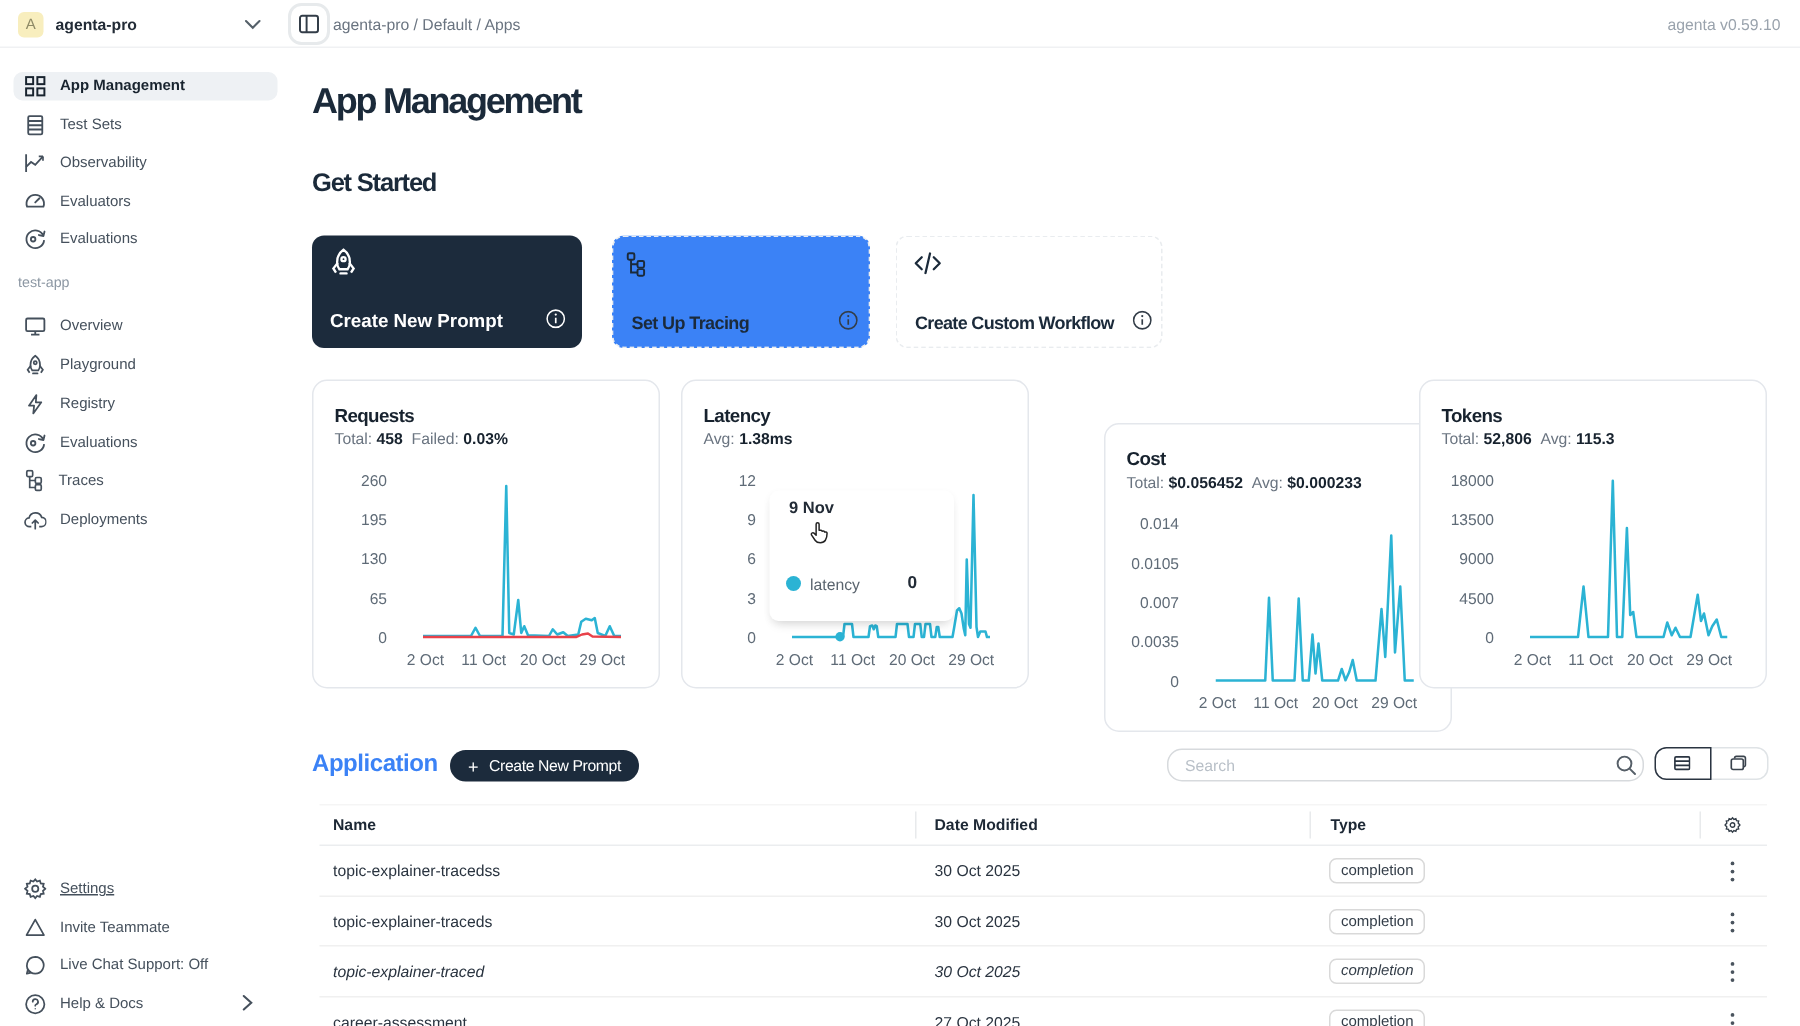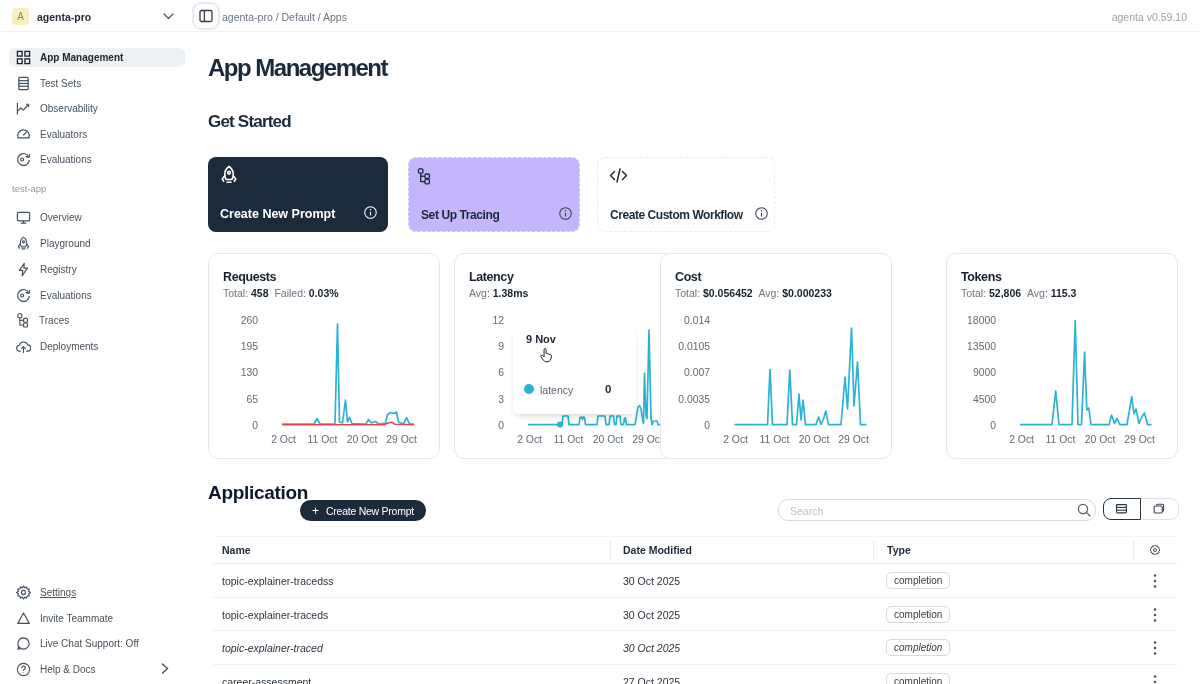--- a/index.html
+++ b/index.html
@@ -187,21 +187,21 @@
         <circle cx="8" cy="6.2" r="1.1"></circle>
       </g>
     </svg>
   <div class="gtitle" style="color:#fff;font-size:12.5px;letter-spacing:0;">Create New Prompt</div>
   <svg class="abs" style="left:156px;top:49px;" width="13" height="13" viewBox="0 0 14 14">
       <circle cx="7" cy="7" r="6.2" stroke="#fff" stroke-width="1.1" fill="none"></circle>
       <line x1="7" y1="6.2" x2="7" y2="10.2" stroke="#fff" stroke-width="1.2"></line>
       <circle cx="7" cy="4" r=".8" fill="#fff"></circle>
     </svg>
 </div>
-<div class="gcard lt" style="left:408px;width:172px;background:#c4b5fd;">
+<div class="gcard lt" style="left:408px;width:172px;background:#3b82f6;">
   <svg class="abs" style="left:7.5px;top:10px;" width="14" height="17" viewBox="0 0 14 17">
       <g stroke="#1b2a3a" stroke-width="1.3" fill="none">
         <rect x="1.5" y="0.8" width="4.4" height="4.4" rx="1"></rect>
         <path d="M3.7 5.2 V13.6 H8"></path>
         <path d="M3.7 8.2 H8"></path>
         <rect x="8" y="6" width="4.4" height="4.4" rx="1"></rect>
         <rect x="8" y="11.4" width="4.4" height="4.4" rx="1"></rect>
       </g>
     </svg>
   <div class="gtitle" style="color:#1b2a3a;letter-spacing:-0.4px;">Set Up Tracing</div>
@@ -254,21 +254,21 @@
     <text class="axl" x="49" y="96.5" text-anchor="end">3</text>
     <text class="axl" x="49" y="122.7" text-anchor="end">0</text>
     <text class="axl" x="74.6" y="137" text-anchor="middle">2 Oct</text>
     <text class="axl" x="113.5" y="137" text-anchor="middle">11 Oct</text>
     <text class="axl" x="153" y="137" text-anchor="middle">20 Oct</text>
     <text class="axl" x="192.5" y="137" text-anchor="middle">29 Oct</text>
     <path d="M73 118.7 L107 118.7 L108 110 L113 110 L114 118.7 L124 118.7 L125 111.5 L126.5 111 L127.5 113.5 L128.5 111 L129.5 111.5 L130.5 118.7 L142 118.7 L143 110 L150 110 L151 118.7 L154 118.7 L155 110 L158.5 110 L159.5 118.7 L161 118.7 L162 110 L165 110 L166 118.7 L168.5 118.7 L169.5 112 L170.5 112 L171.5 118.7 L180 118.7 L181 113 L183 101 L184.5 99.5 L186 103 L187.5 113 L188.5 117.5 L189.5 67 L191 110 L192 112.5 L194 24 L196 112 L197 118.7 L198.5 115 L202 115 L203 118.7 L205 118.7" stroke="#2bb3d4" stroke-width="1.7" fill="none" stroke-linejoin="round"></path>
     <circle cx="105" cy="118.5" r="3.1" fill="#2bb3d4"></circle>
   </svg>
 </div>
-<div class="scard" style="left:660px;">
+<div class="scard" style="left:736px;margin-top:29px;">
   <div class="sct">Cost</div>
   <div class="scs">Total: <b>$0.056452</b> &nbsp;Avg: <b>$0.000233</b></div>
   <svg class="abs" style="left:0;top:52px;" width="232" height="150" viewBox="0 0 232 150">
     <text class="axl" x="49" y="17.9" text-anchor="end">0.014</text>
     <text class="axl" x="49" y="44.1" text-anchor="end">0.0105</text>
     <text class="axl" x="49" y="70.3" text-anchor="end">0.007</text>
     <text class="axl" x="49" y="96.5" text-anchor="end">0.0035</text>
     <text class="axl" x="49" y="122.7" text-anchor="end">0</text>
     <text class="axl" x="74.6" y="137" text-anchor="middle">2 Oct</text>
     <text class="axl" x="113.5" y="137" text-anchor="middle">11 Oct</text>
@@ -297,21 +297,21 @@
 <div class="abs" style="left:513px;top:327px;width:123px;height:87px;background:#fff;border-radius:6px;
   box-shadow:0 5px 8px -4px rgba(0,0,0,0.14), 0 2px 5px rgba(0,0,0,0.05);"></div>
 <div class="abs" style="left:526px;top:333px;font-size:11px;font-weight:bold;color:#222b36;">9 Nov</div>
 <svg class="abs" style="left:537px;top:346px;" width="17" height="17" viewBox="0 0 24 24">
     <path d="M10 5 a1.4 1.4 0 0 1 2.8 0 V10.5 L14 10.6 a1.3 1.3 0 0 1 1.7.9 L16.2 11.4 a1.3 1.3 0 0 1 1.8.9 L18.6 12.2 a1.3 1.3 0 0 1 1.7 1.2 C20.3 16 20 18 18.7 20 C17.7 21.6 16.3 22.3 14 22.3 C11.5 22.3 10.3 21.8 9.2 20.2 L5.6 15 a1.5 1.5 0 0 1 2.4-1.7 L10 15.3 Z" fill="#fff" stroke="#222" stroke-width="1.4" stroke-linejoin="round"></path>
   </svg>
 <div class="abs" style="left:524px;top:384px;width:10px;height:10px;border-radius:50%;background:#2bb3d4;"></div>
 <div class="abs" style="left:540px;top:384px;font-size:10.5px;color:#5a646e;">latency</div>
 <div class="abs" style="left:605px;top:383px;font-size:11.5px;font-weight:bold;color:#222b36;">0</div>
 
-<div class="abs" style="left:208px;top:482px;font-size:19px;font-weight:bold;color:#0f172a;letter-spacing:-0.3px;">Application</div>
+<div class="abs" style="left:208px;top:501px;font-size:16px;font-weight:bold;color:#3b82f6;letter-spacing:-0.3px;">Application</div>
 <div class="abs flex" style="left:300px;top:500px;height:21px;border-radius:10.5px;background:#1c2b3c;padding:0 12px;">
   <span style="color:#fff;font-size:12px;margin-right:7px;font-weight:400;">+</span>
   <span style="color:#fff;font-size:10.5px;letter-spacing:-0.25px;">Create New Prompt</span>
 </div>
 <div class="abs" style="left:778px;top:499px;width:318px;height:22px;border:1px solid #d7dadd;border-radius:10px;background:#fff;"></div>
 <div class="abs" style="left:790px;top:505px;font-size:10.5px;color:#b9c0c8;">Search</div>
 <svg class="abs" style="left:1077px;top:503px;" width="14" height="14" viewBox="0 0 14 14">
     <circle cx="6" cy="6" r="4.6" stroke="#565f68" stroke-width="1.3" fill="none"></circle>
     <line x1="9.4" y1="9.4" x2="13" y2="13" stroke="#565f68" stroke-width="1.3" stroke-linecap="round"></line>
   </svg>

